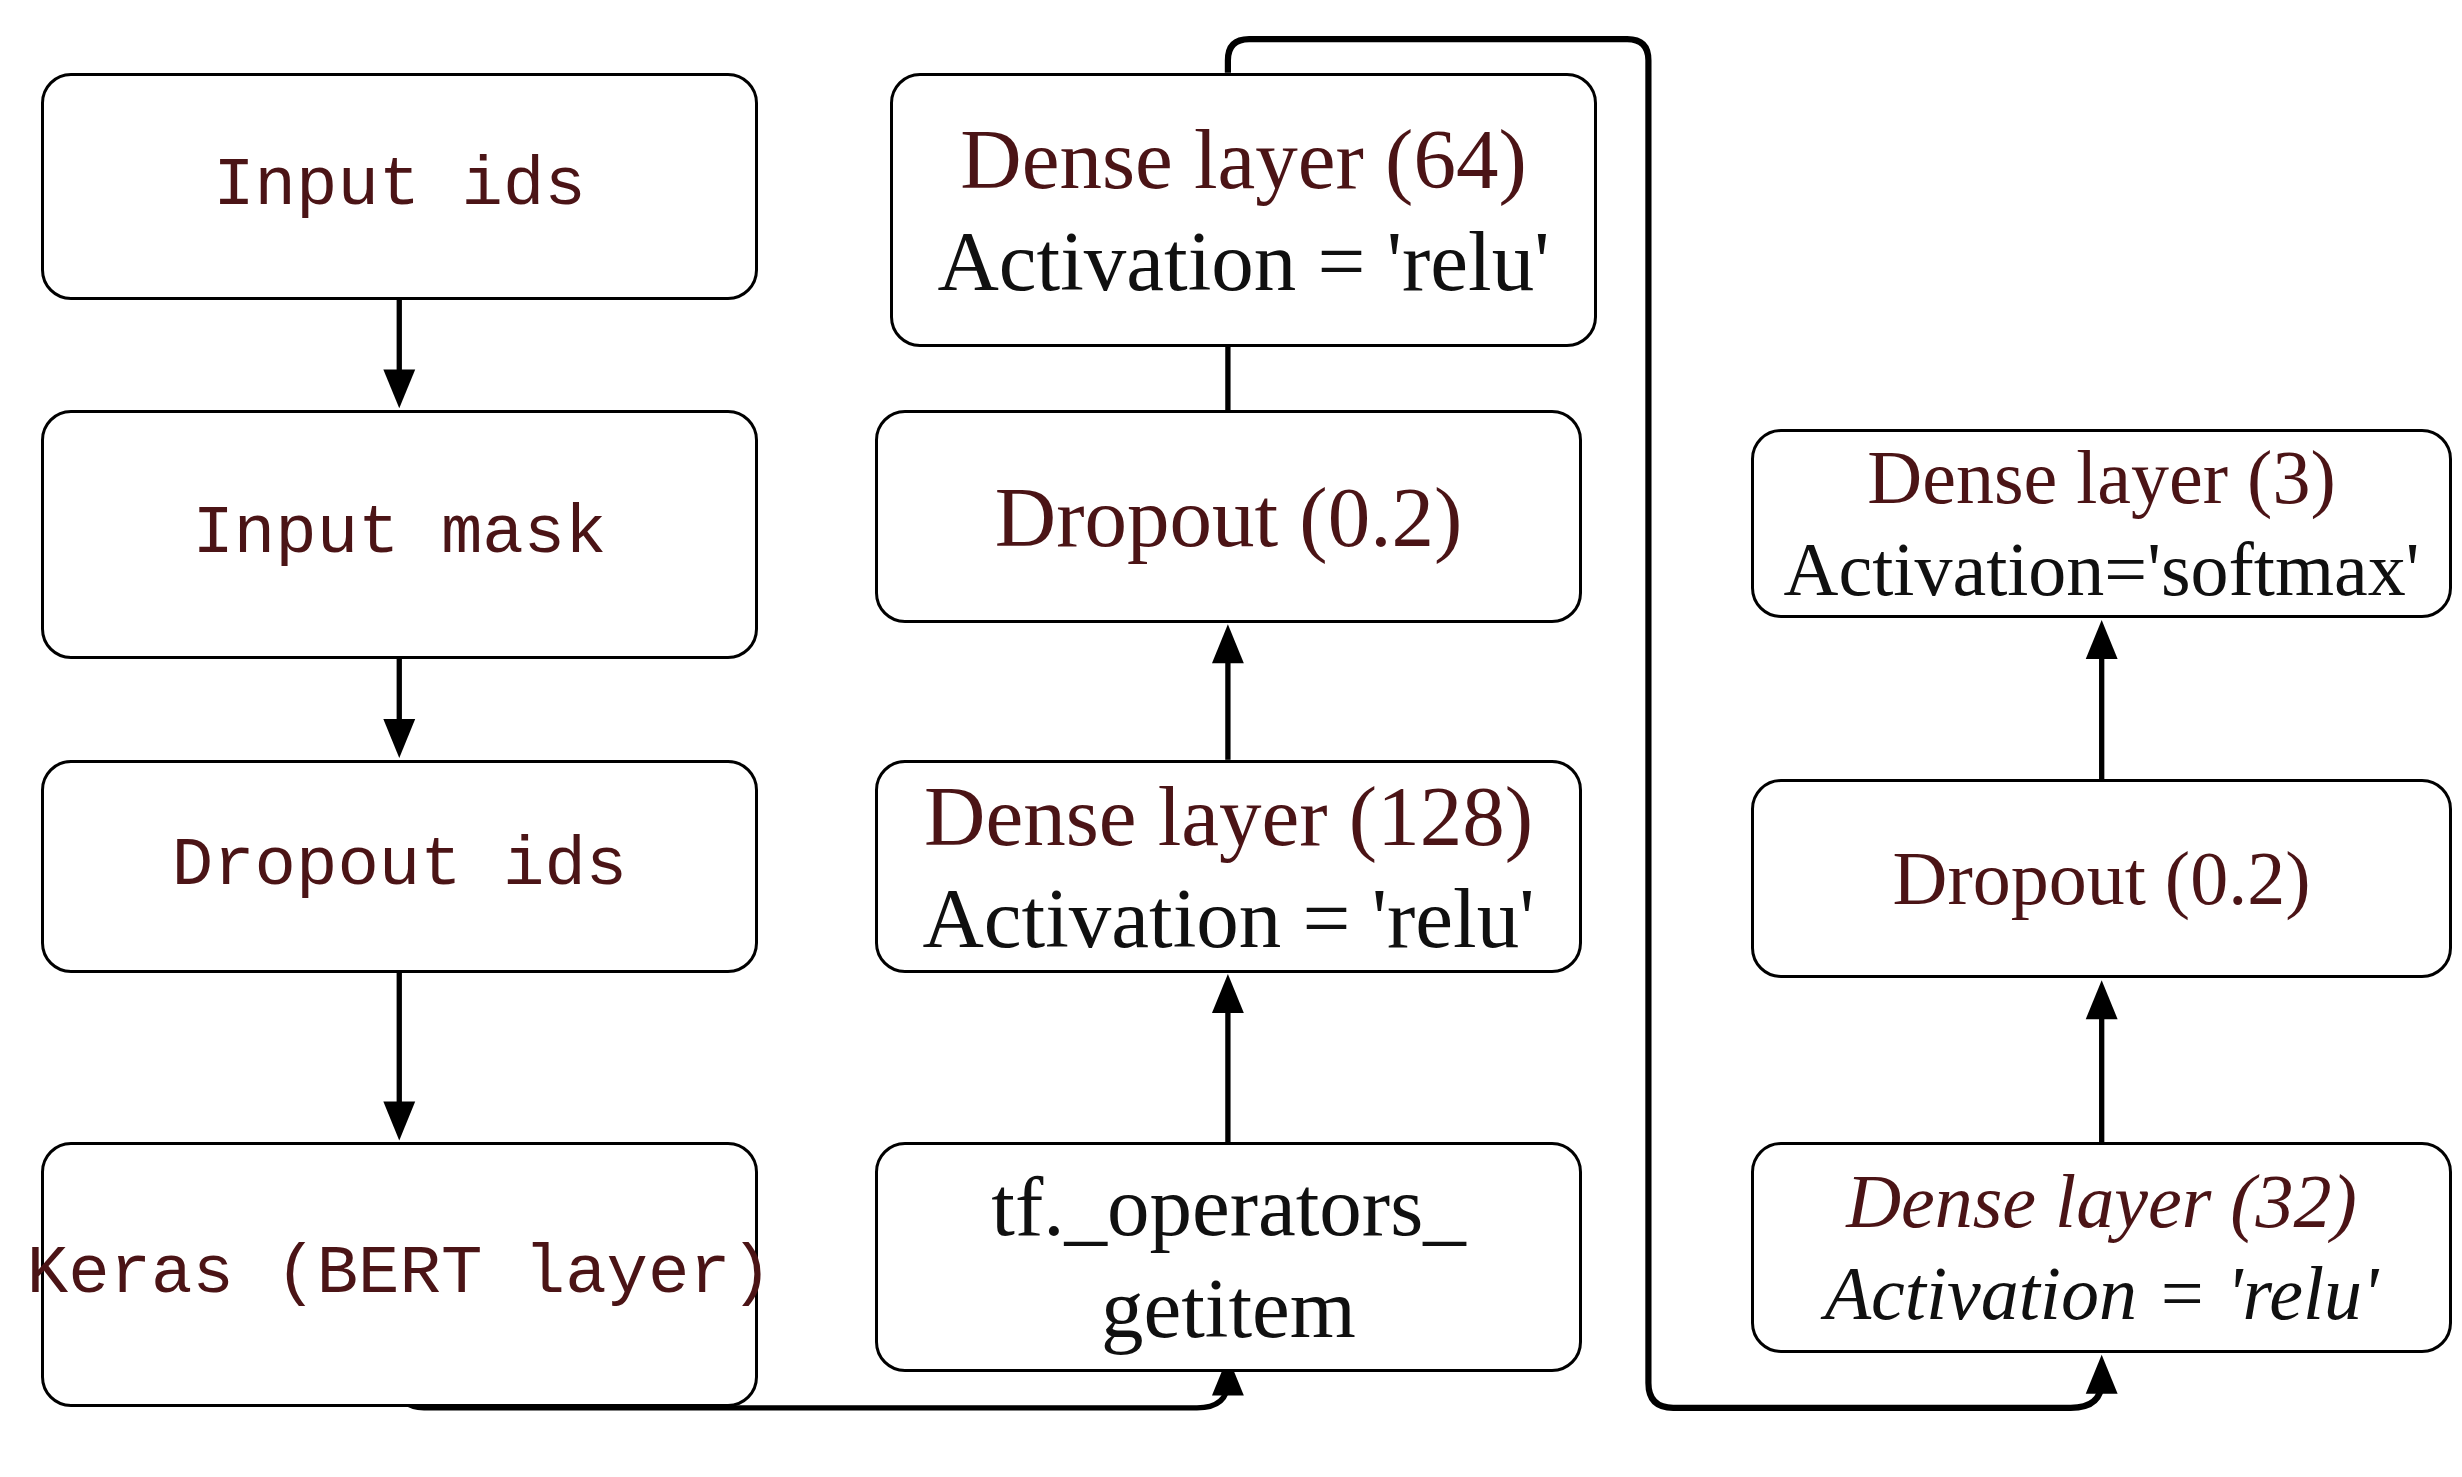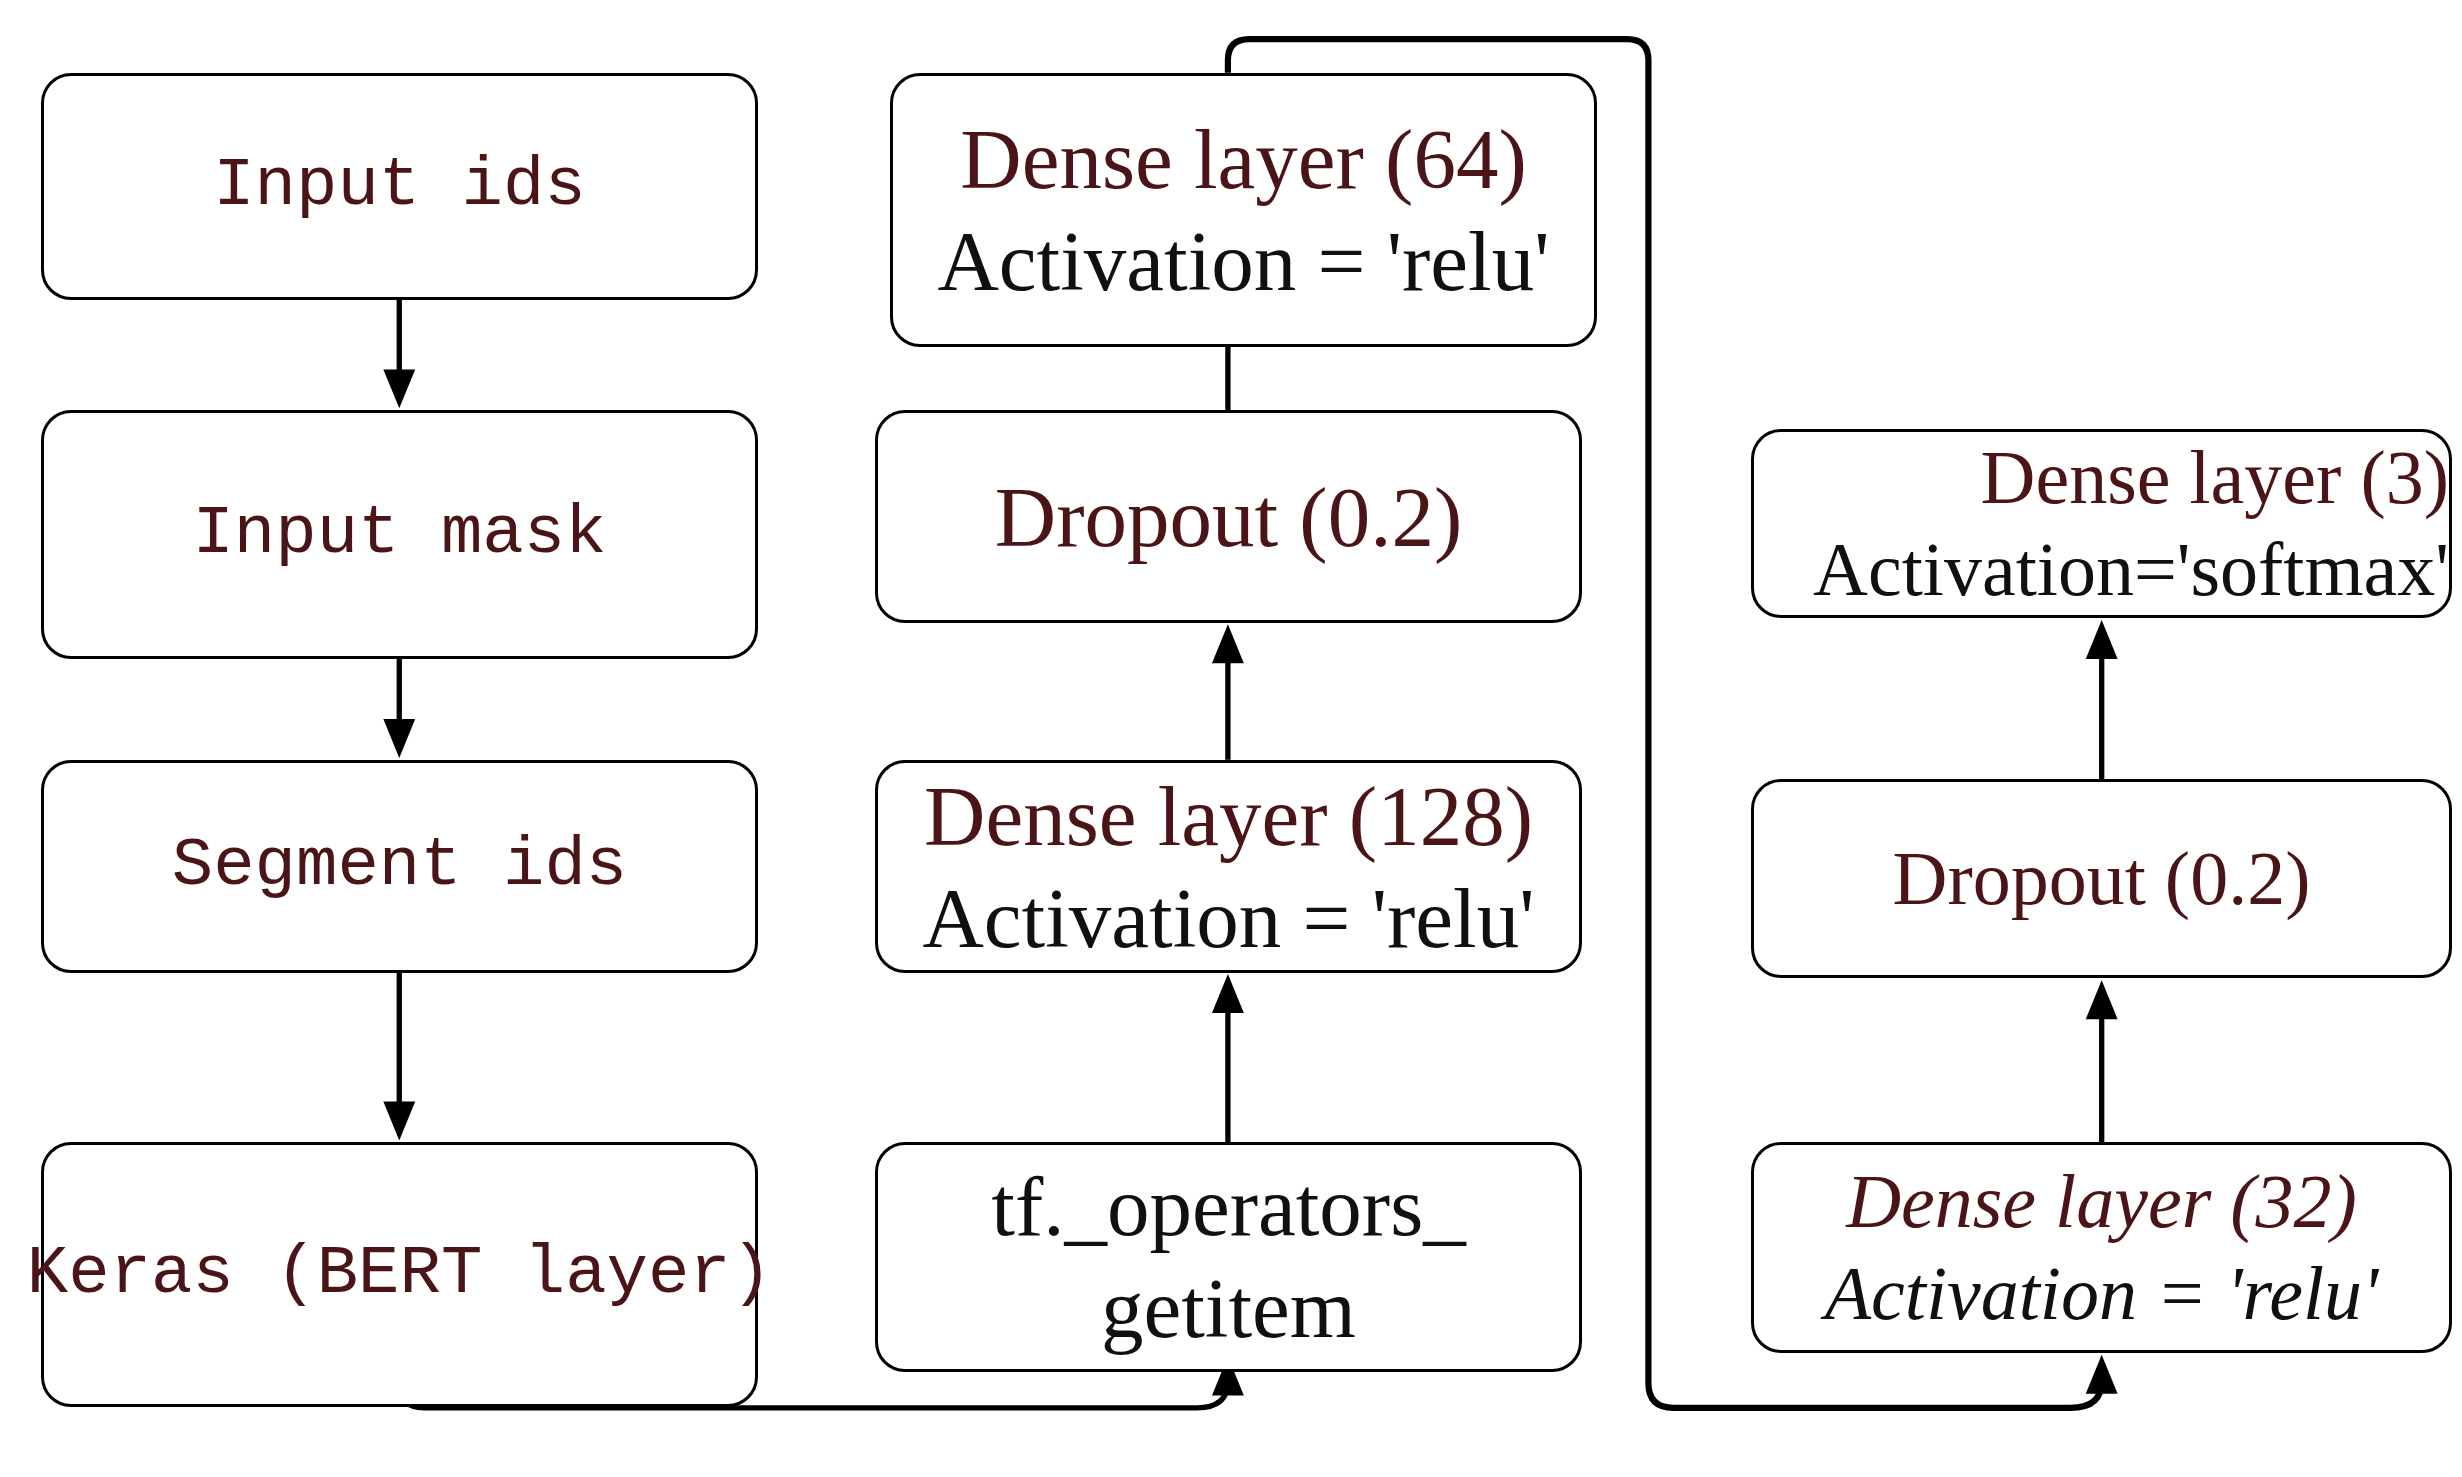--- a/index.html
+++ b/index.html
@@ -42,21 +42,21 @@
   .pos-l3{top:760px;height:213px;}
   .pos-l4{top:1142px;height:265px;}
   
   .col-mid{left:875px;width:707px;font-size:85px;}
   .pos-m1{top:73px;height:274px;margin-left:15px;}
   .pos-m2{top:410px;height:213px;}
   .pos-m3{top:760px;height:213px;text-align:right;}
   .pos-m4{top:1142px;height:230px;}
   
   .col-right{left:1751px;width:701px;font-size:76px;}
-  .pos-r1{top:429px;height:189px;align-items:flex-end;}
+  .pos-r1{top:429px;height:189px;}
   .pos-r2{top:779px;height:199px;}
   .pos-r3{top:1142px;height:211px;font-style:italic;}
 </style>
 </head>
 <body>
 
 <div class="canvas">
 
   <svg class="overlay" viewBox="0 0 2781 1669" xmlns="http://www.w3.org/2000/svg">
 
@@ -106,21 +106,21 @@
     </g>
   </svg>
 
   <div class="node col-left pos-l1">
     <span class="lbl">Input ids</span>
   </div>
   <div class="node col-left pos-l2">
     <span class="lbl">Input mask</span>
   </div>
   <div class="node col-left pos-l3">
-    <span class="lbl">Segment ids</span>
+    <span class="lbl">Dropout ids</span>
   </div>
   <div class="node col-left pos-l4">
     <span class="lbl">Keras (BERT layer)</span>
   </div>
 
   <div class="node col-mid pos-m1">
     <span class="lbl">Dense layer (64)</span>
     <span class="sub">Activation = 'relu'</span>
   </div>
   <div class="node col-mid pos-m2">

